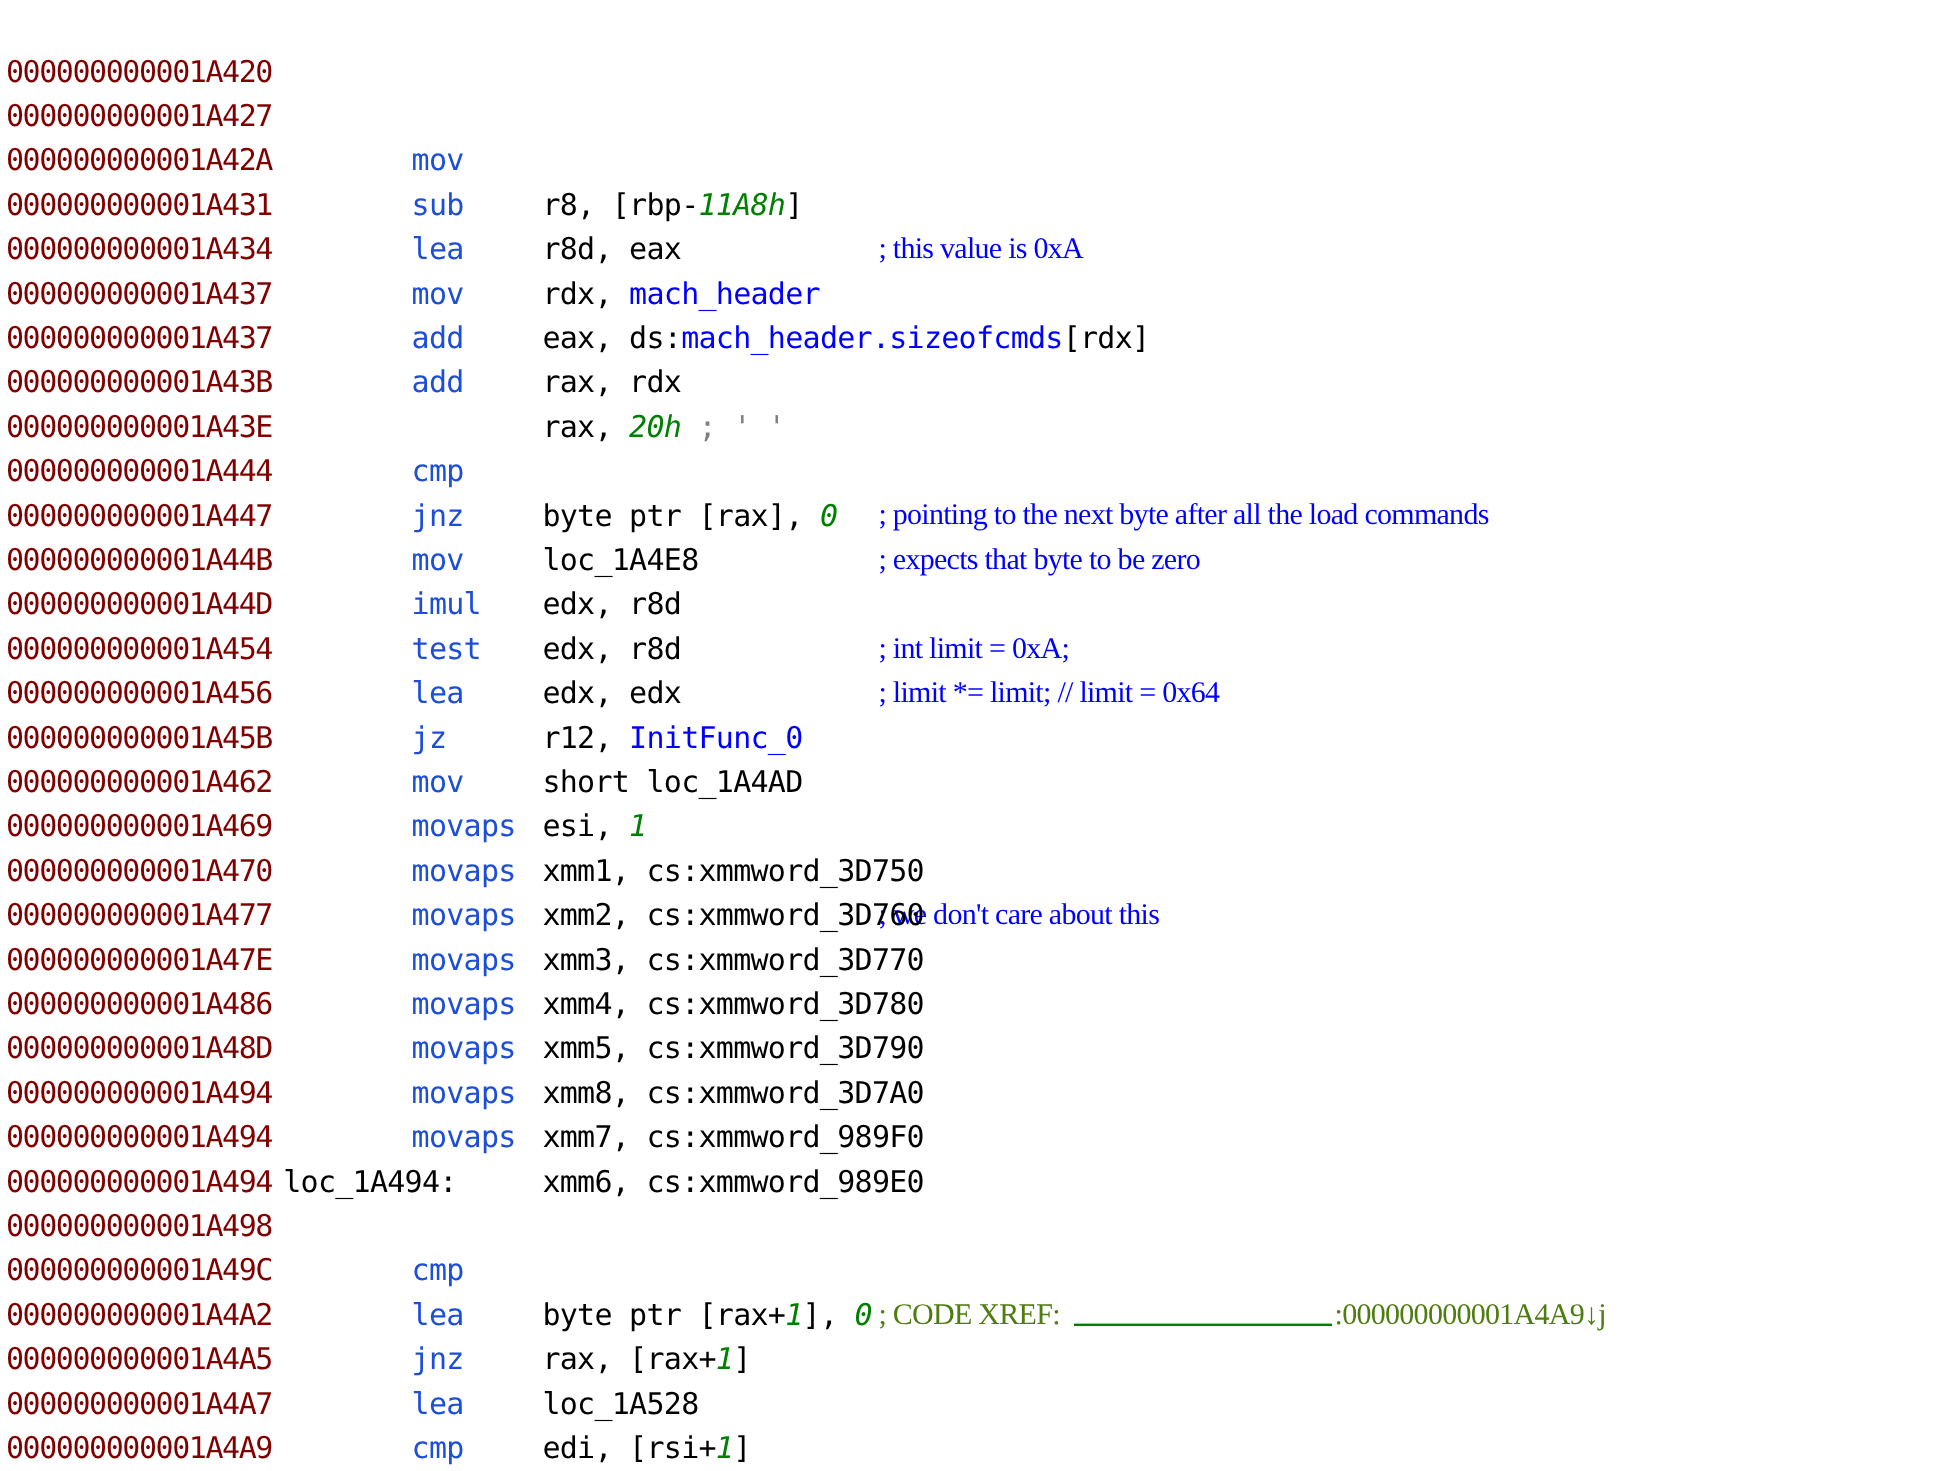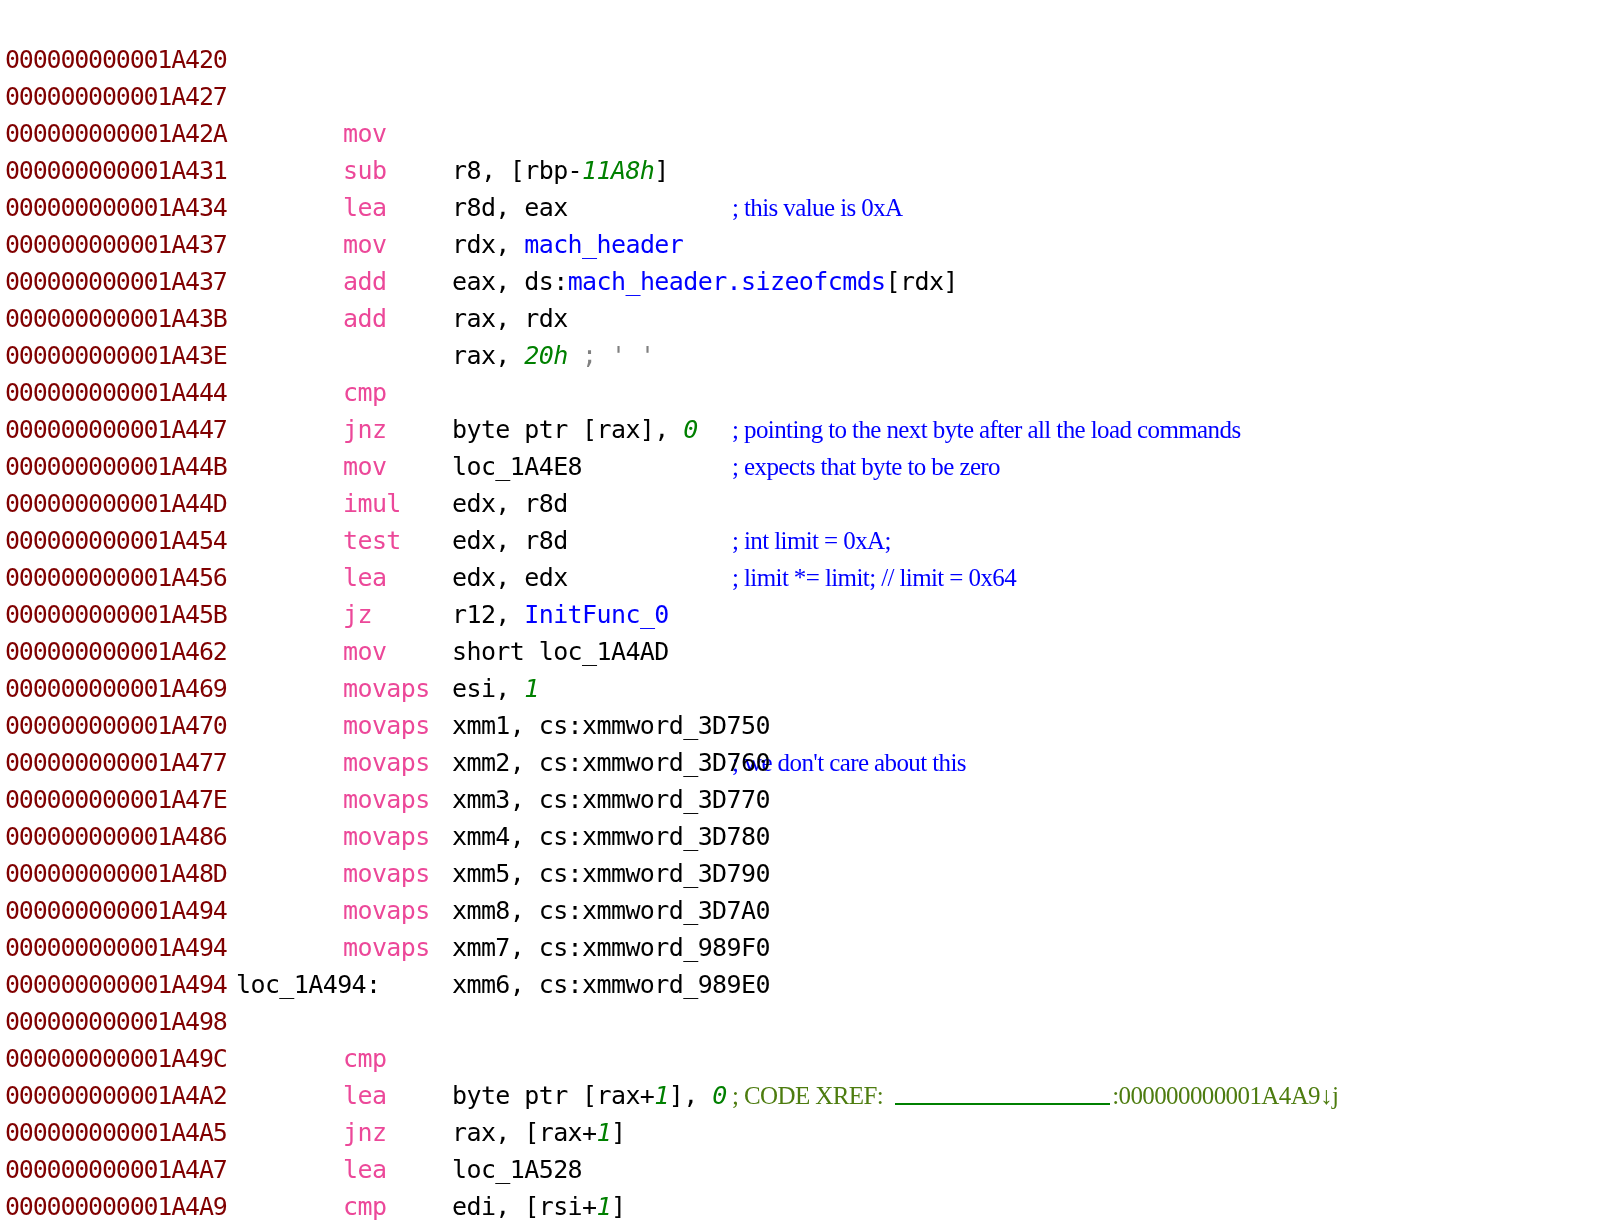--- a/index.html
+++ b/index.html
@@ -36,21 +36,21 @@
     }
     .label {
       position: absolute;
       left: 236px;
       color: #000000;
       letter-spacing: -0.6px;
     }
     .mnem {
       position: absolute;
       left: 343px;
-      color: #ec4899;
+      color: #1d4ed8;
       letter-spacing: -0.6px;
     }
     .ops {
       position: absolute;
       left: 452px;
       color: #000080;
       letter-spacing: -0.6px;
     }
     .cmt {
       position: absolute;

